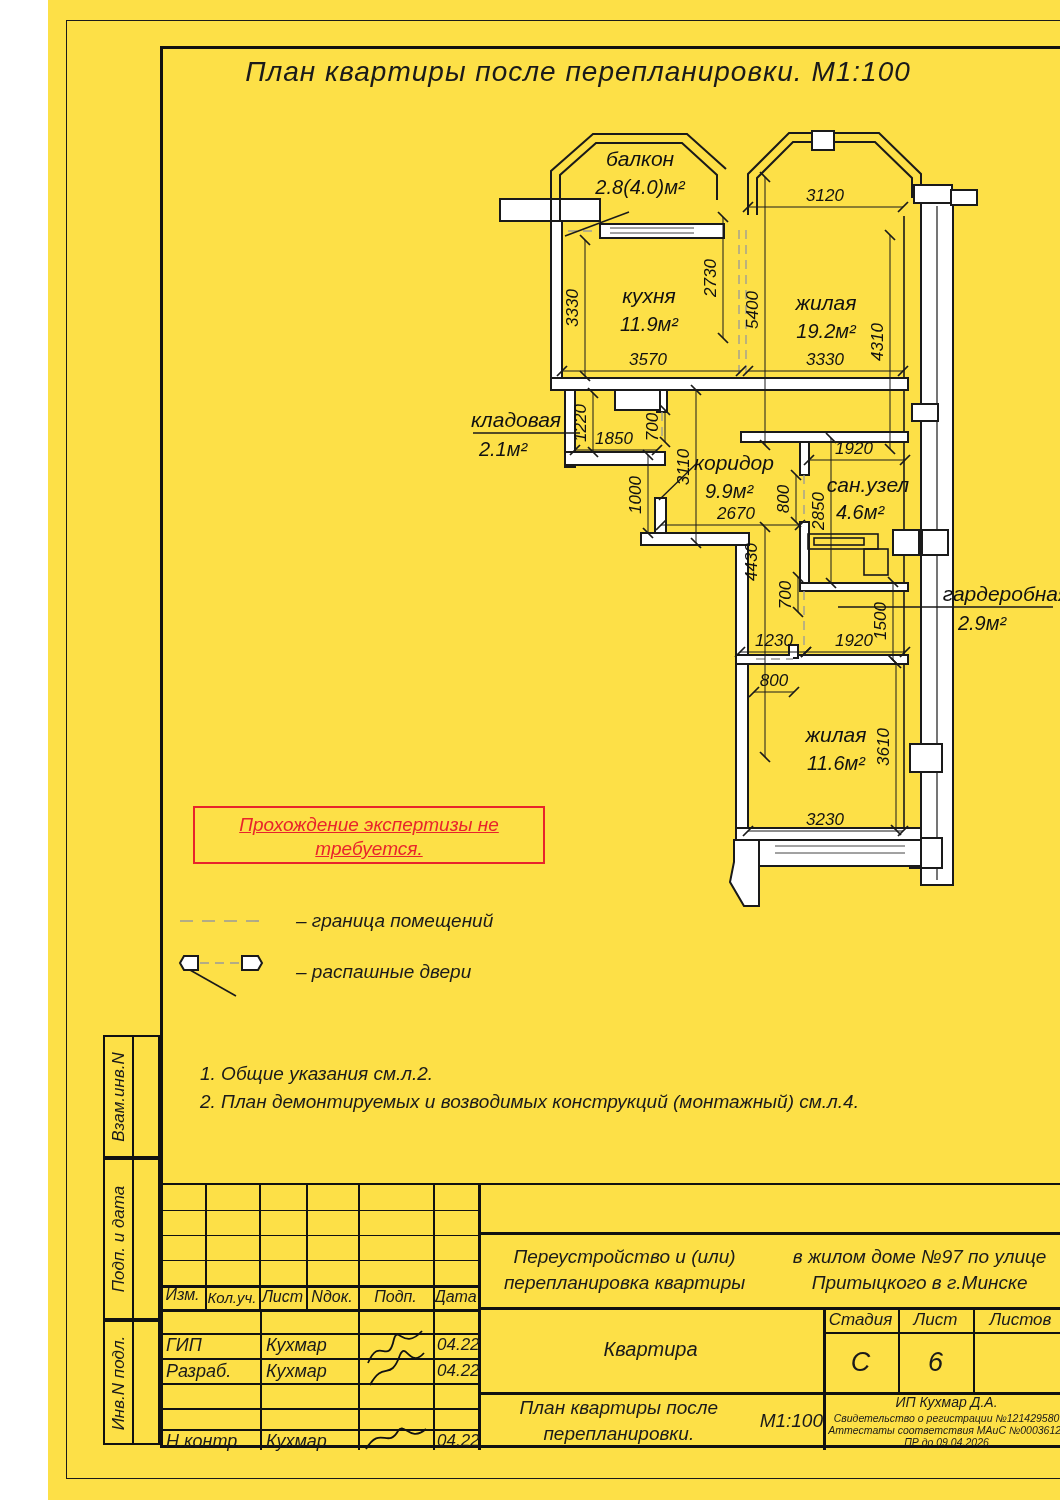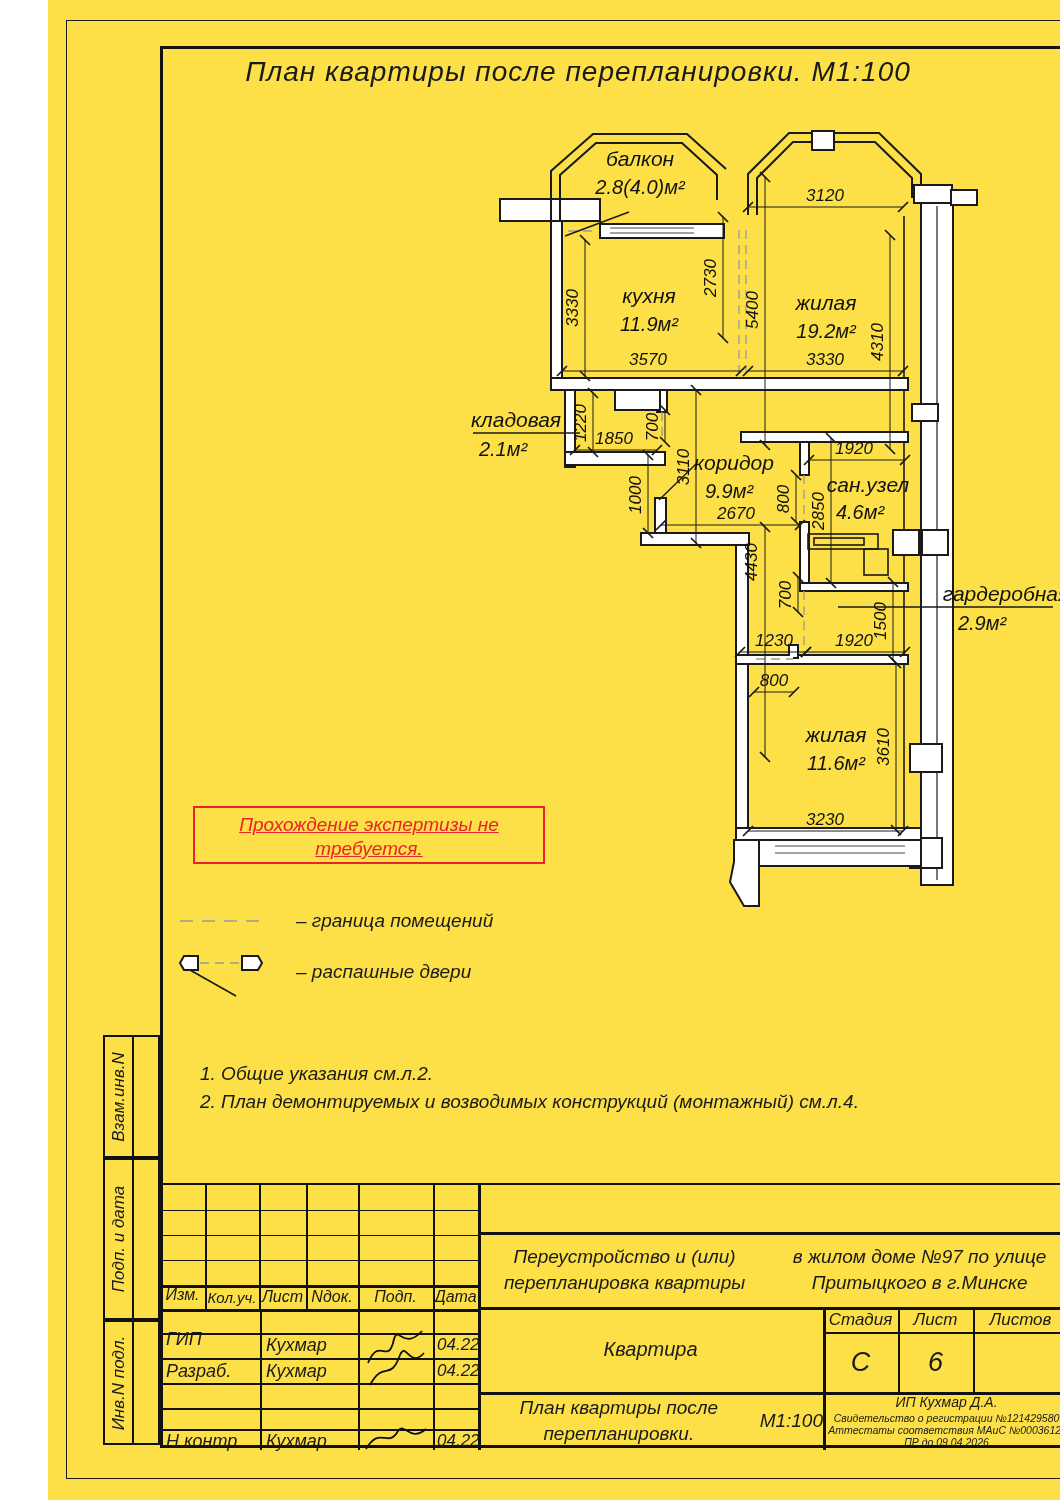--- a/index.html
+++ b/index.html
@@ -265,21 +265,21 @@
     <div class="hl" style="left:0;top:223px;width:318px;height:1.5px"></div>
     <div class="hl" style="left:0;top:244px;width:318px;height:1.5px"></div>
 
     <div class="cellt ctr" style="left:0;top:100px;width:45px;height:20px;font-size:16px">Изм.</div>
     <div class="cellt ctr" style="left:45px;top:100px;width:54px;height:24px;font-size:15px">Кол.уч.</div>
     <div class="cellt ctr" style="left:99px;top:100px;width:47px;height:24px;font-size:16px">Лист</div>
     <div class="cellt ctr" style="left:146px;top:100px;width:52px;height:24px;font-size:16px">Nдок.</div>
     <div class="cellt ctr" style="left:198px;top:100px;width:75px;height:24px;font-size:16px">Подп.</div>
     <div class="cellt ctr" style="left:273px;top:100px;width:45px;height:24px;font-size:16px">Дата</div>
 
-    <div class="cellt" style="left:6px;top:144px;width:92px;height:36px;font-size:18px">ГИП</div>
+    <div class="cellt" style="left:6px;top:150px;width:92px;height:36px;font-size:18px">ГИП</div>
     <div class="cellt" style="left:106px;top:150px;width:90px;height:22px;font-size:18px">Кухмар</div>
     <div class="cellt" style="left:277px;top:150px;width:41px;height:22px;font-size:17px">04.22</div>
     <div class="cellt" style="left:6px;top:176px;width:92px;height:22px;font-size:18px">Разраб.</div>
     <div class="cellt" style="left:106px;top:176px;width:90px;height:22px;font-size:18px">Кухмар</div>
     <div class="cellt" style="left:277px;top:176px;width:41px;height:22px;font-size:17px">04.22</div>
     <div class="cellt" style="left:6px;top:246px;width:92px;height:22px;font-size:18px">Н.контр.</div>
     <div class="cellt" style="left:106px;top:246px;width:90px;height:22px;font-size:18px">Кухмар</div>
     <div class="cellt" style="left:277px;top:246px;width:41px;height:22px;font-size:17px">04.22</div>
 
     <svg class="sig-svg" style="left:200px;top:132px" width="72" height="72" viewBox="0 0 72 72">

